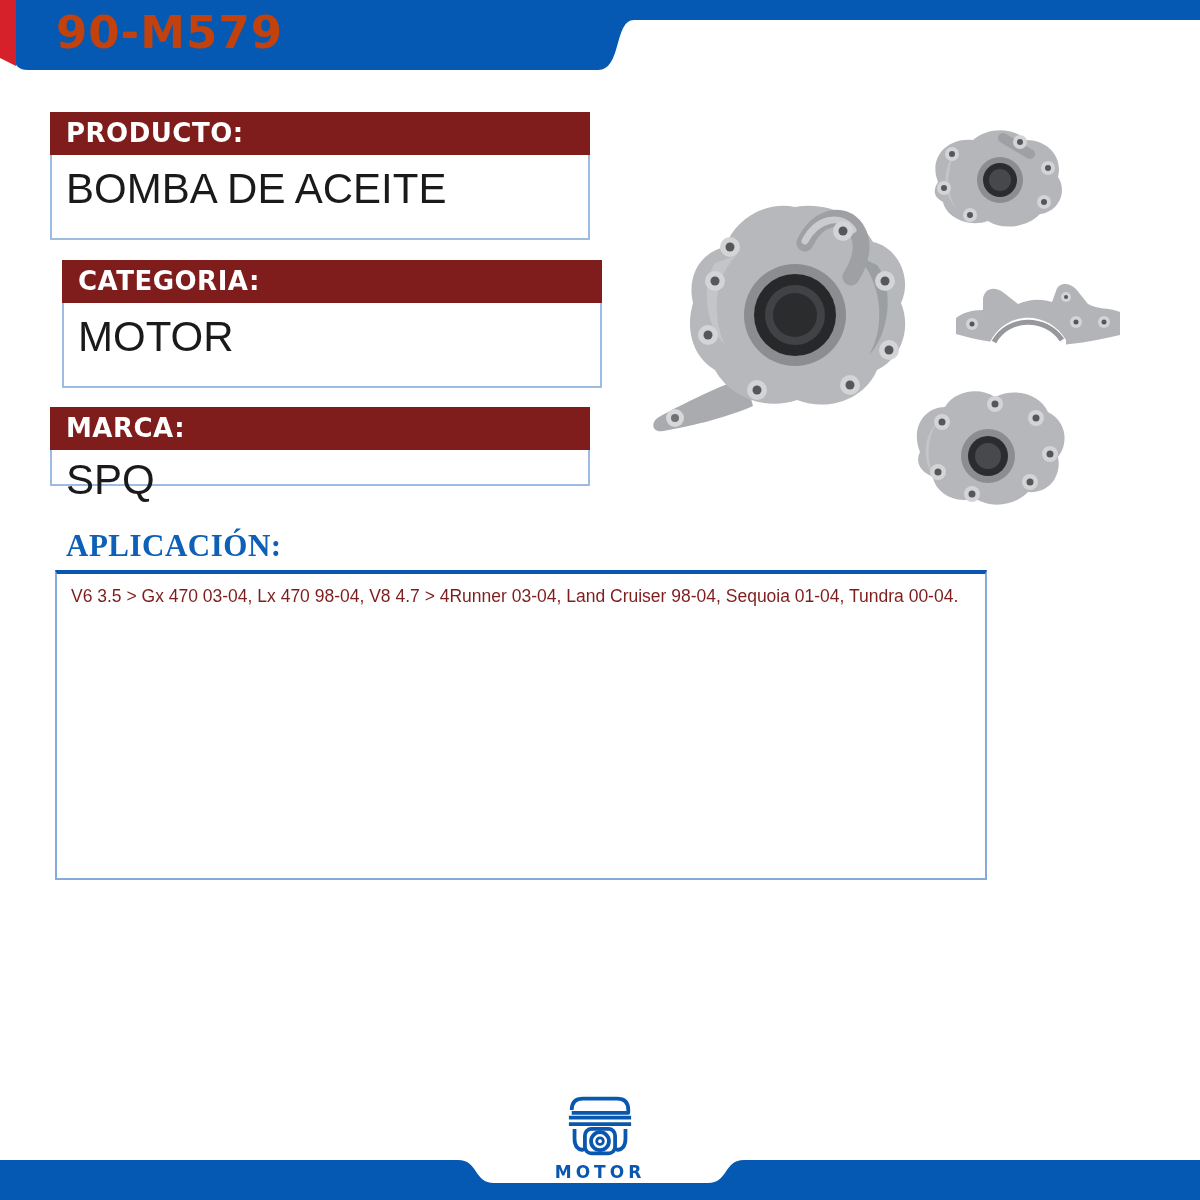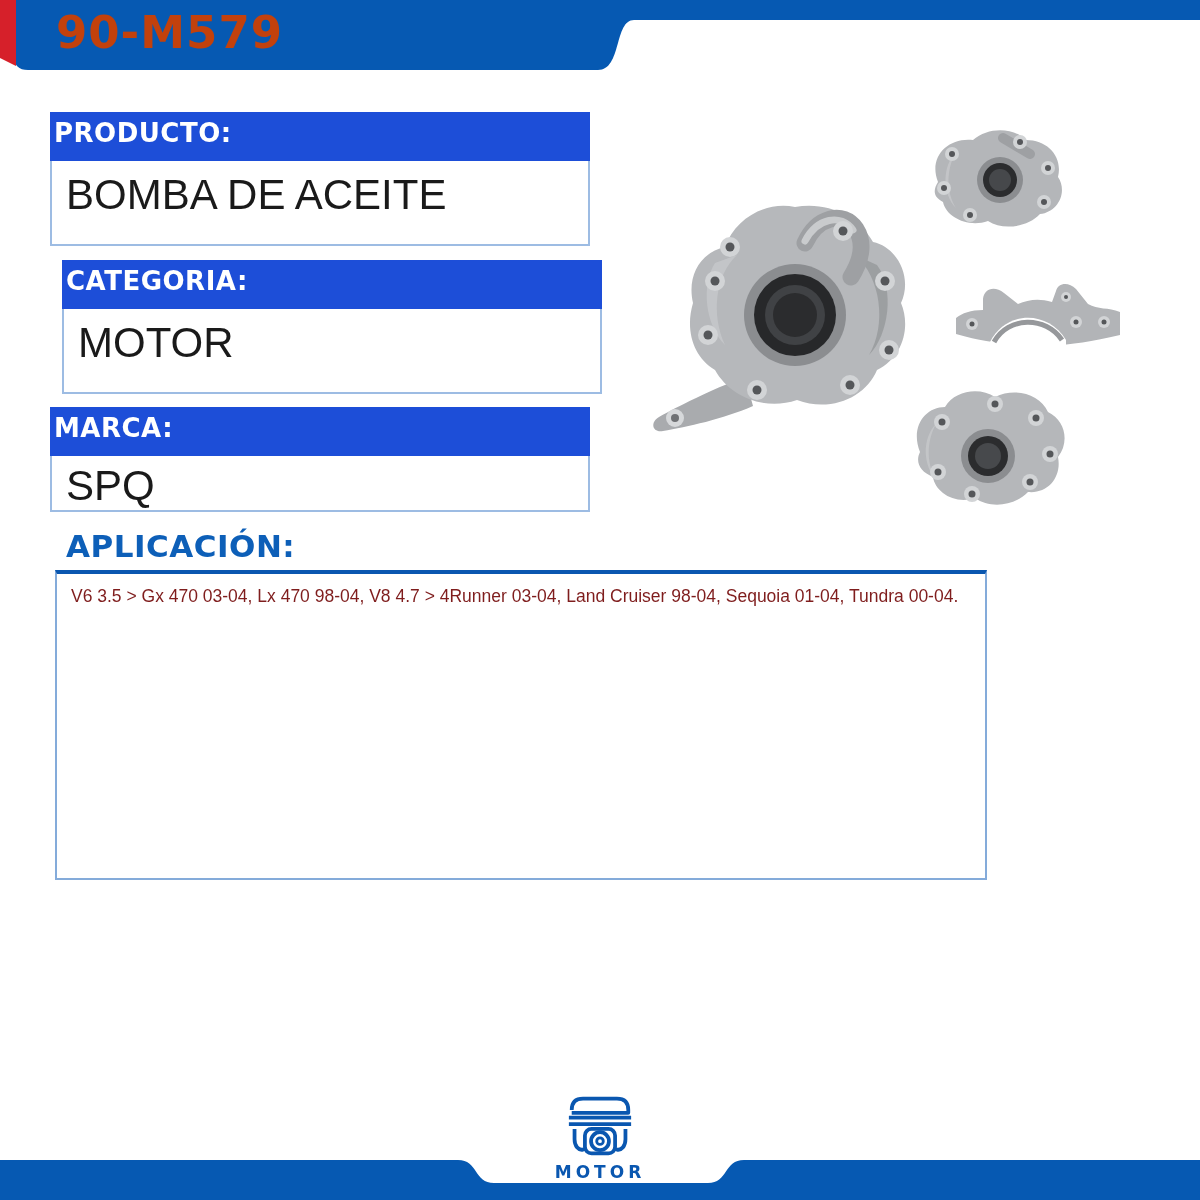--- a/index.html
+++ b/index.html
@@ -8,34 +8,34 @@
 
   
   .header-svg{position:absolute;left:0;top:0;}
   .red-accent{position:absolute;left:0;top:0;width:16px;height:66px;background:#d6202a;
               clip-path:polygon(0 0,100% 0,100% 100%,0 88%);}
   .part-number{position:absolute;left:56px;top:6px;color:#c2410c;font-size:45px;font-weight:800;
                letter-spacing:1px;}
 
   
   .field{position:absolute;left:50px;width:540px;}
-  .field .label-bar{background:#1d4ed8;height:49px;line-height:43px;color:#ffffff;
-                    font-size:26px;font-weight:800;padding-left:4px;letter-spacing:.5px;
+  .field .label-bar{background:#7f1d1d;height:43px;line-height:43px;color:#ffffff;
+                    font-size:26px;font-weight:800;padding-left:16px;letter-spacing:.5px;
                     box-sizing:border-box;}
   .field .value-box{background:#ffffff;border:2px solid #9dbce3;border-top:none;
                     box-sizing:border-box;font-size:42px;color:#1a1a1a;
                     padding:10px 14px 0 14px;font-weight:400;
                     font-family:"Liberation Sans","DejaVu Sans",sans-serif;}
   #field-producto{top:112px;}  #field-producto .value-box{height:85px;}
   #field-categoria{top:260px;margin-left:12px;} #field-categoria .value-box{height:85px;}
-  #field-marca{top:407px;}     #field-marca .value-box{height:56px;padding-top:6px;}
+  #field-marca{top:407px;}     #field-marca .value-box{height:36px;padding-top:6px;}
 
   
   .section-heading{position:absolute;left:66px;color:#0d5fb8;font-size:31px;font-weight:800;
-                   letter-spacing:.5px;}
+                   letter-spacing:.5px;font-family:Liberation Serif, serif;}
   .section-box{position:absolute;left:55px;width:932px;background:#ffffff;
                border:2px solid #84abda;border-top:4px solid #0a57b0;box-sizing:border-box;
                padding:10px 14px;font-family:"Liberation Sans","DejaVu Sans",sans-serif;
                font-size:17.5px;color:#7f1d1d;line-height:1.45;}
   #aplicacion-heading{top:528px;}
   #aplicacion-box{top:570px;height:310px;}
   #especificacion-heading{top:888px;}
   #especificacion-box{top:930px;height:157px;}
 
   

